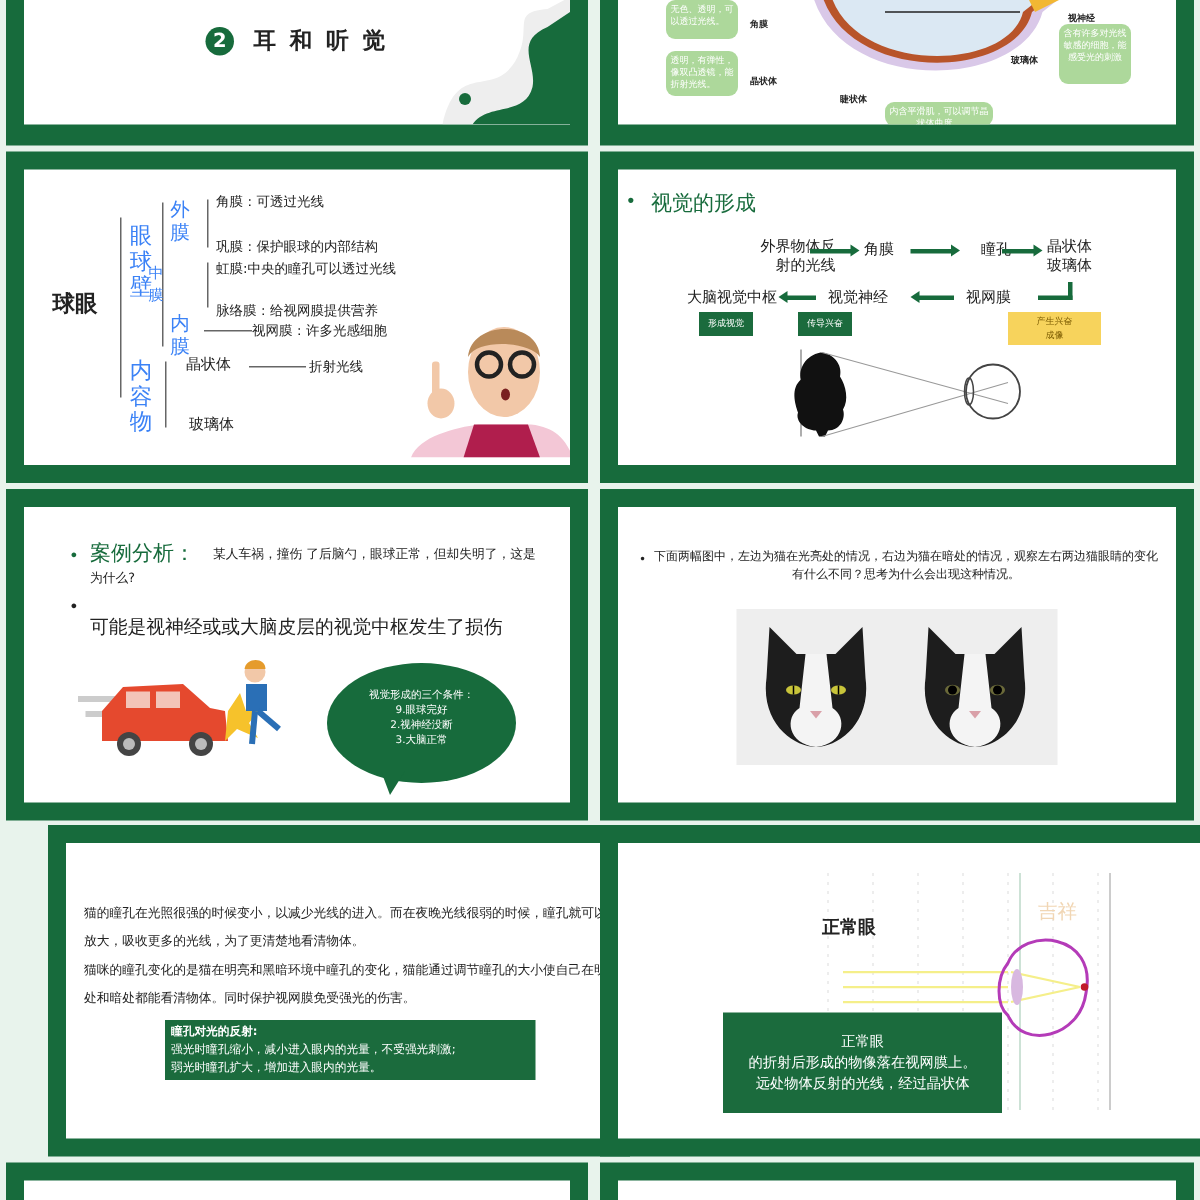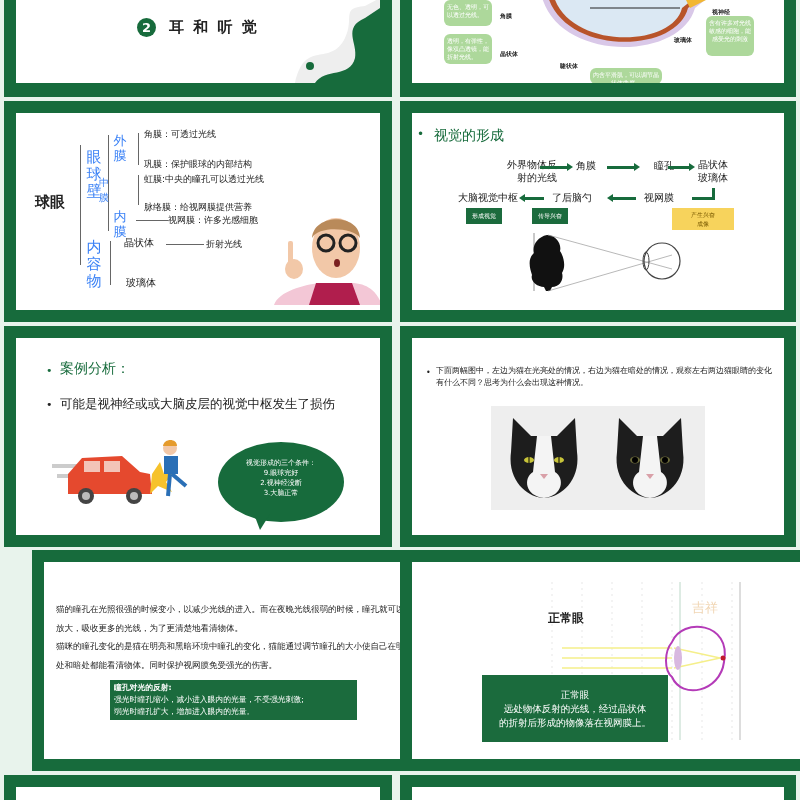--- a/index.html
+++ b/index.html
@@ -101,21 +101,21 @@
     <div class="txt" style="left:164px;top:46px;font-size:10px;">角膜</div>
     <div class="arrow r" style="left:195px;top:53px;width:28px;"></div>
     <div class="txt" style="left:242px;top:46px;font-size:10px;">瞳孔</div>
     <div class="arrow r" style="left:256px;top:53px;width:22px;"></div>
     <div class="txt" style="left:286px;top:45px;font-size:10px;line-height:13px;white-space:pre;">晶状体
 玻璃体</div>
     <div class="abs" style="left:300px;top:75px;width:3px;height:12px;background:#176b3c;"></div>
     <div class="arrow" style="left:280px;top:84px;width:23px;"></div>
     <div class="txt" style="left:232px;top:78px;font-size:10px;">视网膜</div>
     <div class="arrow l" style="left:200px;top:84px;width:24px;"></div>
-    <div class="txt" style="left:140px;top:78px;font-size:10px;">了后脑勺</div>
+    <div class="txt" style="left:140px;top:78px;font-size:10px;">视觉神经</div>
     <div class="arrow l" style="left:112px;top:84px;width:20px;"></div>
     <div class="txt" style="left:46px;top:78px;font-size:10px;">大脑视觉中枢</div>
     <div class="gbox" style="left:54px;top:95px;width:36px;height:16px;font-size:6px;line-height:16px;text-align:center;">形成视觉</div>
     <div class="gbox" style="left:120px;top:95px;width:36px;height:16px;font-size:6px;line-height:16px;text-align:center;">传导兴奋</div>
     <div class="abs" style="left:260px;top:95px;width:62px;height:22px;background:#f7d35c;color:#7a5a00;font-size:6px;line-height:9px;text-align:center;white-space:pre;padding-top:2px;box-sizing:border-box;">产生兴奋
 成像</div>
     <svg class="abs" style="left:110px;top:118px;" width="175" height="65" viewBox="0 0 175 65">
       <line x1="12" y1="2" x2="12" y2="60" stroke="#777" stroke-width="0.8"></line>
       <path d="M25 4 C 15 6, 10 15, 12 22 C 5 28, 8 38, 10 44 C 8 50, 15 56, 22 56 L24 60 L28 60 L30 56 C 38 56, 42 48, 40 42 C 44 36, 42 26, 38 20 C 40 12, 33 4, 25 4 Z" fill="#111"></path>
       <line x1="26" y1="4" x2="150" y2="38" stroke="#999" stroke-width="0.7"></line>
@@ -123,22 +123,23 @@
       <circle cx="140" cy="30" r="18" fill="none" stroke="#444" stroke-width="1.2"></circle>
       <ellipse cx="124" cy="30" rx="3" ry="9" fill="none" stroke="#444"></ellipse>
     </svg>
   </div>
 </div>
 
 <div class="slide" style="left:4px;top:326px;width:388px;height:221px;">
   <div class="inner">
     <div class="txt green" style="left:30px;top:26px;font-size:11px;">•</div>
     <div class="txt green" style="left:44px;top:22px;font-size:14px;">案例分析：</div>
+    <div class="abs" style="left:44px;top:24px;width:300px;font-size:8.5px;line-height:16px;text-indent:82px;">某人车祸，撞伤 了后脑勺，眼球正常，但却失明了，这是为什么?</div>
     <div class="txt" style="left:30px;top:60px;font-size:11px;">•</div>
-    <div class="txt" style="left:44px;top:58px;font-size:12.5px;">可能是视神经或或大脑皮层的视觉中枢发生了损伤</div>
+    <div class="txt" style="left:44px;top:72px;font-size:12.5px;">可能是视神经或或大脑皮层的视觉中枢发生了损伤</div>
     <svg class="abs" style="left:36px;top:96px;" width="160" height="80" viewBox="0 0 160 80">
       <rect x="0" y="30" width="40" height="4" fill="#ccc"></rect>
         <rect x="5" y="40" width="30" height="4" fill="#ccc"></rect>
       <path d="M16 40 L30 24 L70 22 L88 38 L98 40 L100 60 L16 60 Z" fill="#e5492e"></path>
       <rect x="32" y="27" width="16" height="11" fill="#f3c4b8"></rect>
         <rect x="52" y="27" width="16" height="11" fill="#f3c4b8"></rect>
       <circle cx="34" cy="62" r="8" fill="#444"></circle>
         <circle cx="82" cy="62" r="8" fill="#444"></circle>
       <circle cx="34" cy="62" r="4" fill="#bbb"></circle>
         <circle cx="82" cy="62" r="4" fill="#bbb"></circle>
@@ -155,21 +156,21 @@
       <div>2.视神经没断</div>
       <div>3.大脑正常</div>
     </div>
     <div class="abs" style="left:238px;top:176px;width:0;height:0;border-left:6px solid transparent;border-right:10px solid transparent;border-top:16px solid #176b3c;"></div>
   </div>
 </div>
 
 <div class="slide" style="left:400px;top:326px;width:396px;height:221px;">
   <div class="inner">
     <div class="txt" style="left:14px;top:30px;font-size:8px;">•</div>
-    <div class="abs" style="left:24px;top:27px;width:336px;font-size:8px;line-height:12px;">下面两幅图中，左边为猫在光亮处的情况，右边为猫在暗处的情况，观察左右两边猫眼睛的变化有什么不同？思考为什么会出现这种情况。</div>
+    <div class="abs" style="left:24px;top:27px;width:336px;font-size:8px;line-height:12px;text-align:center;">下面两幅图中，左边为猫在光亮处的情况，右边为猫在暗处的情况，观察左右两边猫眼睛的变化有什么不同？思考为什么会出现这种情况。</div>
     <div class="abs" style="left:79px;top:68px;width:214px;height:104px;background:#eeeeee;">
       <svg class="abs" style="left:8px;top:6px;" width="90" height="94" viewBox="0 0 90 94">
         <path d="M12 40 L14 6 L32 24 L58 24 L76 6 L78 40 C 82 70, 60 86, 45 86 C 30 86, 8 70, 12 40 Z" fill="#1d1d1d"></path>
         <path d="M38 24 L52 24 L56 60 C 66 66, 64 84, 45 86 C 26 84, 24 66, 34 60 Z" fill="#f4f4f4"></path>
         <ellipse cx="30" cy="48" rx="5" ry="3" fill="#c8c43a"></ellipse>
           <ellipse cx="60" cy="48" rx="5" ry="3" fill="#c8c43a"></ellipse>
         <rect x="29.5" y="45" width="1" height="6" fill="#000"></rect>
           <rect x="59.5" y="45" width="1" height="6" fill="#000"></rect>
         <polygon points="41,62 49,62 45,67" fill="#d9a0a8"></polygon>
       </svg>
@@ -218,22 +219,22 @@
       <line x1="20" y1="86" x2="130" y2="86" stroke="#f5ef8a" stroke-width="1.5"></line>
       <line x1="132" y1="66" x2="178" y2="76" stroke="#f5ef8a" stroke-width="1.5"></line>
       <line x1="132" y1="86" x2="178" y2="76" stroke="#f5ef8a" stroke-width="1.5"></line>
       <path d="M130 60 C 140 35, 190 40, 182 80 C 178 110, 140 118, 130 95 C 122 88, 122 70, 130 60 Z" fill="none" stroke="#b43bb8" stroke-width="2"></path>
       <ellipse cx="136" cy="76" rx="4" ry="12" fill="#d8b8e0"></ellipse>
       <circle cx="181" cy="76" r="2.5" fill="#c0192b"></circle>
     </svg>
     <div class="txt" style="left:136px;top:48px;font-size:12px;font-weight:bold;">正常眼</div>
     <div class="gbox" style="left:70px;top:113px;width:186px;height:67px;font-size:9.5px;line-height:14px;text-align:center;padding-top:13px;box-sizing:border-box;">
       <div>正常眼</div>
+      <div>的折射后形成的物像落在视网膜上。</div>
       <div>远处物体反射的光线，经过晶状体</div>
-      <div>的折射后形成的物像落在视网膜上。</div>
     </div>
   </div>
 </div>
 
 <div class="slide" style="left:4px;top:775px;width:388px;height:60px;">
     <div class="inner"></div>
   </div>
 <div class="slide" style="left:400px;top:775px;width:396px;height:60px;">
     <div class="inner"></div>
   </div>

